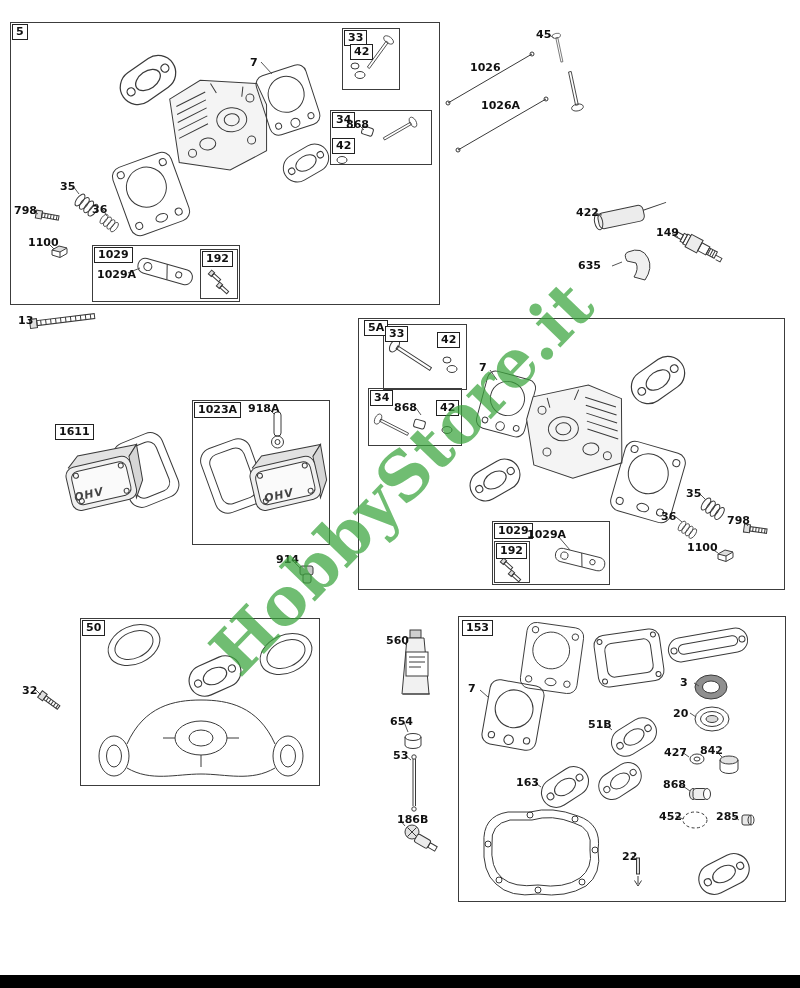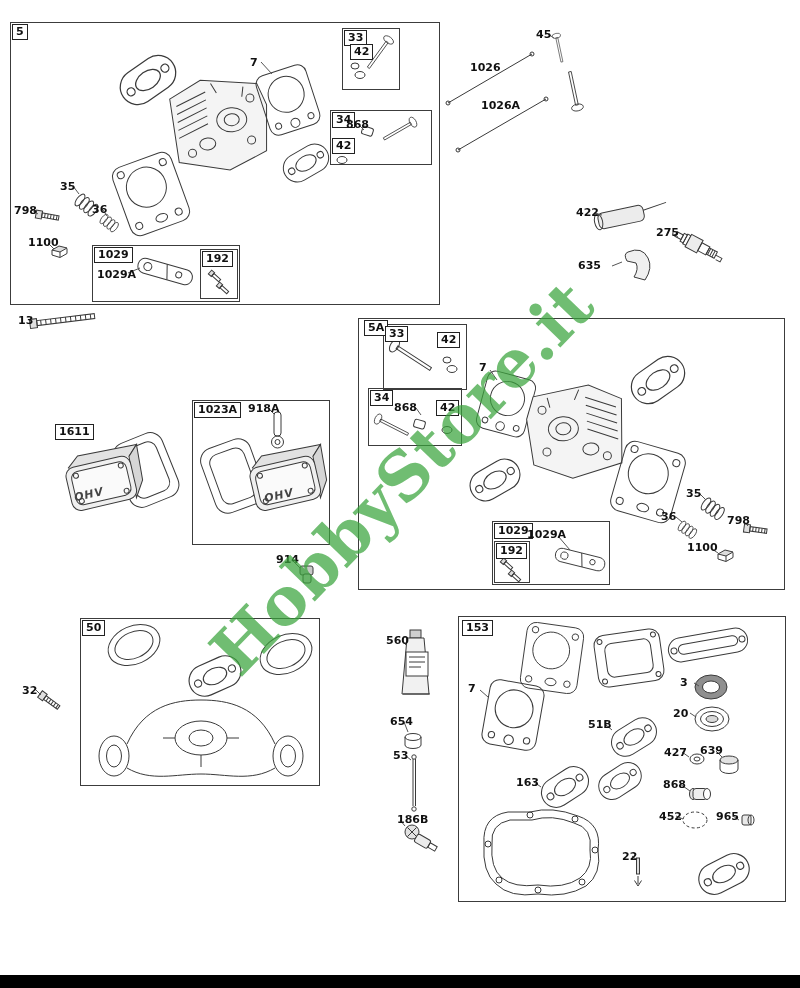--- a/index.html
+++ b/index.html
@@ -363,21 +363,21 @@
   <span class="lbl" style="left:346px;top:118px">868</span>
   <span class="lbl" style="left:60px;top:180px">35</span>
   <span class="lbl" style="left:92px;top:203px">36</span>
   <span class="lbl" style="left:14px;top:204px">798</span>
   <span class="lbl" style="left:28px;top:236px">1100</span>
   <span class="lbl" style="left:97px;top:268px">1029A</span>
   <span class="lbl" style="left:536px;top:28px">45</span>
   <span class="lbl" style="left:470px;top:61px">1026</span>
   <span class="lbl" style="left:481px;top:99px">1026A</span>
   <span class="lbl" style="left:576px;top:206px">422</span>
-  <span class="lbl" style="left:656px;top:226px">275</span>
+  <span class="lbl" style="left:656px;top:226px">149</span>
   <span class="lbl" style="left:578px;top:259px">635</span>
   <span class="lbl" style="left:18px;top:314px">13</span>
   <span class="lbl" style="left:479px;top:361px">7</span>
   <span class="lbl" style="left:394px;top:401px">868</span>
   <span class="lbl" style="left:686px;top:487px">35</span>
   <span class="lbl" style="left:661px;top:510px">36</span>
   <span class="lbl" style="left:727px;top:514px">798</span>
   <span class="lbl" style="left:687px;top:541px">1100</span>
   <span class="lbl" style="left:527px;top:528px">1029A</span>
   <span class="lbl" style="left:248px;top:402px">918A</span>
@@ -385,25 +385,25 @@
   <span class="lbl" style="left:22px;top:684px">32</span>
   <span class="lbl" style="left:386px;top:634px">560</span>
   <span class="lbl" style="left:390px;top:715px">654</span>
   <span class="lbl" style="left:393px;top:749px">53</span>
   <span class="lbl" style="left:397px;top:813px">186B</span>
   <span class="lbl" style="left:468px;top:682px">7</span>
   <span class="lbl" style="left:680px;top:676px">3</span>
   <span class="lbl" style="left:673px;top:707px">20</span>
   <span class="lbl" style="left:588px;top:718px">51B</span>
   <span class="lbl" style="left:664px;top:746px">427</span>
-  <span class="lbl" style="left:700px;top:744px">639</span>
+  <span class="lbl" style="left:700px;top:744px">842</span>
   <span class="lbl" style="left:516px;top:776px">163</span>
   <span class="lbl" style="left:663px;top:778px">868</span>
   <span class="lbl" style="left:659px;top:810px">452</span>
-  <span class="lbl" style="left:716px;top:810px">965</span>
+  <span class="lbl" style="left:716px;top:810px">285</span>
   <span class="lbl" style="left:622px;top:850px">22</span>
 
   <span class="ohv" style="left:74px;top:488px;transform:rotate(-13deg)">OHV</span>
   <span class="ohv" style="left:264px;top:489px;transform:rotate(-13deg)">OHV</span>
 
   <div class="watermark" style="color: rgb(58, 164, 60);">HobbyStore.it</div>
 
   <div class="footer-bar" style="background: rgb(0, 0, 0);"></div>
 
 </div>

